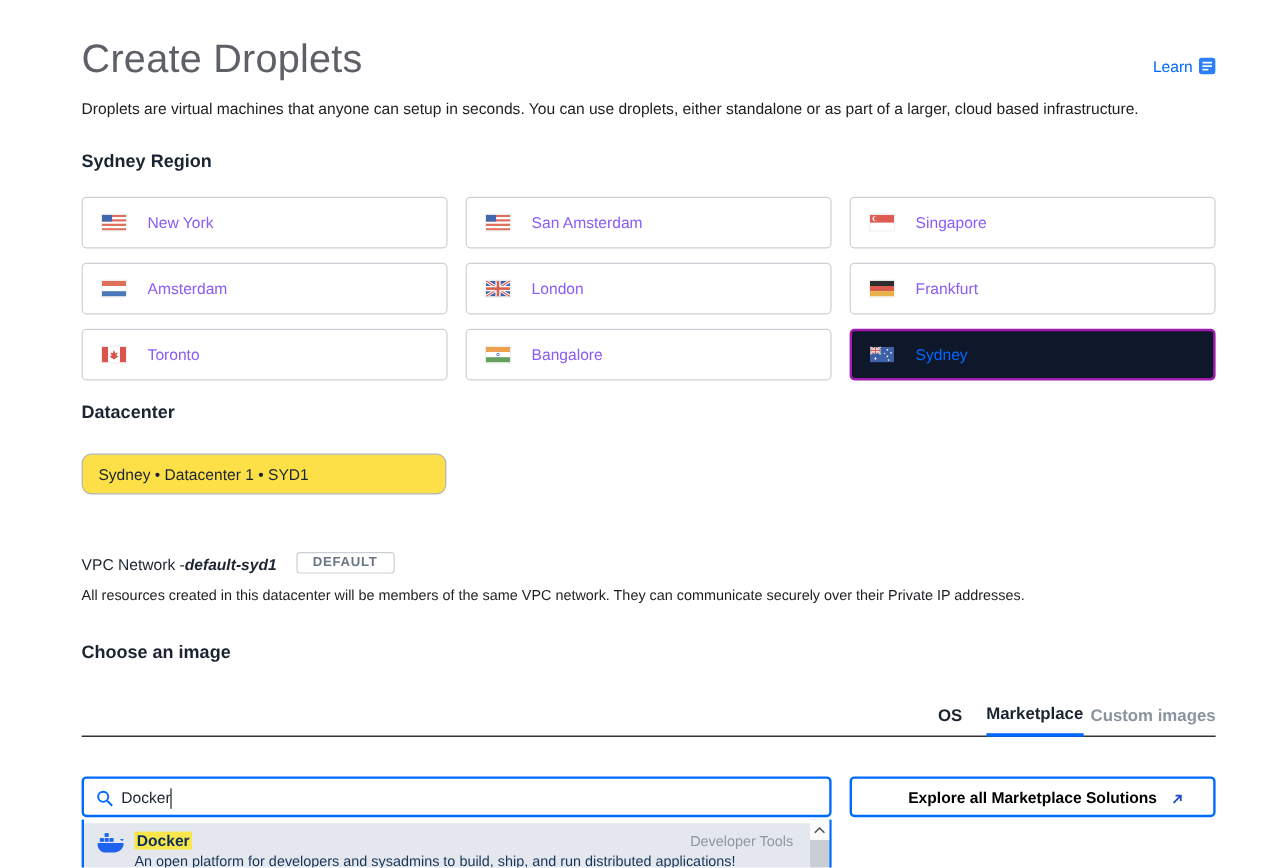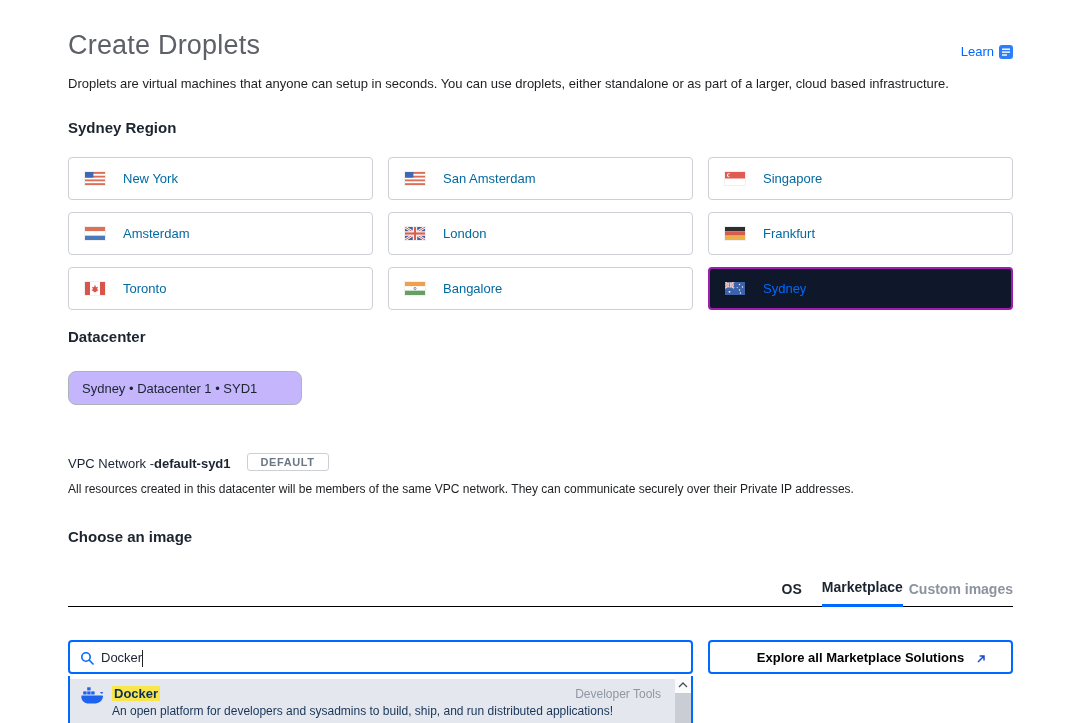--- a/index.html
+++ b/index.html
@@ -2,47 +2,47 @@
 <html><head>
 <meta charset="utf-8">
 <style>
   * { margin:0; padding:0; box-sizing:border-box; }
   html,body { width:1073px; height:723px; background:#fff; overflow:hidden;
               font-family:"Liberation Sans", sans-serif; }
   .page { padding:30px 60px 0 68px; }
 
   
   .header-row { display:flex; justify-content:space-between; }
-  .page-title { font-size:27px; font-weight:400; color:#5d6066; letter-spacing:.2px; }
+  .page-title { font-size:33px; font-weight:400; color:#5d6066; letter-spacing:.2px; }
   .learn { display:flex; align-items:center; gap:5px; margin-top:12px; cursor:pointer; text-decoration:none; }
   .learn span { color:#0069ff; font-size:13px; }
   .subtitle { margin-top:15px; font-size:13px; color:#1c1e21; }
 
   
   .section-heading { font-size:15px; font-weight:700; color:#1b2430; }
 
   
   .region-grid { margin-top:21px; display:grid; grid-template-columns:repeat(3,1fr);
                  column-gap:15px; row-gap:12px; }
   .region-card { height:43px; border:1px solid #ccd0d6; border-radius:4px;
                  display:flex; align-items:center; padding-left:16px; gap:18px;
                  background:#fff; cursor:pointer; }
   .region-card .flag { width:20px; height:13px; outline:1px solid rgba(0,0,0,.06); flex:none; display:block; }
-  .region-card .region-label { font-size:13px; color:#0369a1; }
+  .region-card .region-label { font-size:13px; color:#8b5cf6; }
   .region-card.selected { border:2px solid #a21caf; background:#0f172a; padding-left:15px; }
   .region-card.selected .region-label { color:#0069ff; }
 
   .mt-dc { margin-top:18px; }
-  .dc-select { margin-top:26px; width:234px; height:34px; border:1px solid #aeb4bc;
+  .dc-select { margin-top:26px; width:304px; height:34px; border:1px solid #aeb4bc;
                border-radius:8px; display:flex; align-items:center; padding-left:13px;
-               font-size:13px; color:#1b2430; background:#c4b5fd; cursor:pointer; }
+               font-size:13px; color:#1b2430; background:#fde047; cursor:pointer; }
 
   
   .vpc-row { margin-top:48px; display:flex; align-items:flex-end; font-size:13px; color:#1b2430; }
-  .vpc-row b { font-weight:700; }
+  .vpc-row b { font-weight:700;font-style:italic; }
   .vpc-badge { margin-left:16px; border:1px solid #ccd0d6; border-radius:3px;
                padding:2px 13px; font-size:11px; font-weight:700; letter-spacing:.6px;
                color:#6b7685; background:#fff; }
   .vpc-desc { margin-top:11px; font-size:12px; color:#1c1e21; }
 
   .mt-img { margin-top:32px; }
 
   
   .tabs { margin-top:34px; display:flex; align-items:flex-end; border-bottom:1px solid #000000;justify-content:flex-end; }
   .tab { font-size:14px; font-weight:700; padding-bottom:9px; cursor:pointer; color:#1b2430; }

